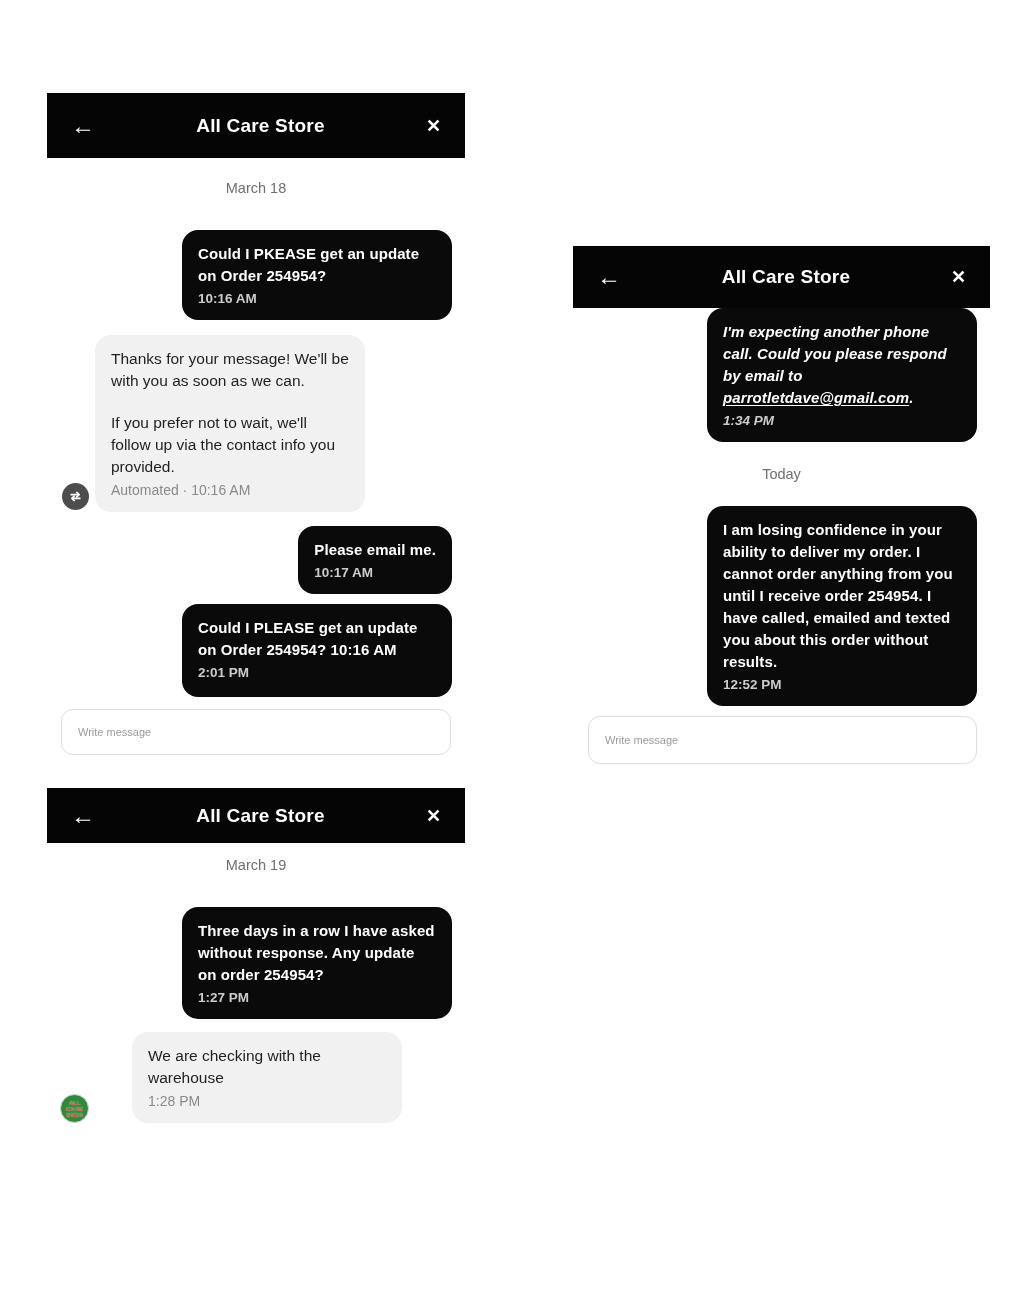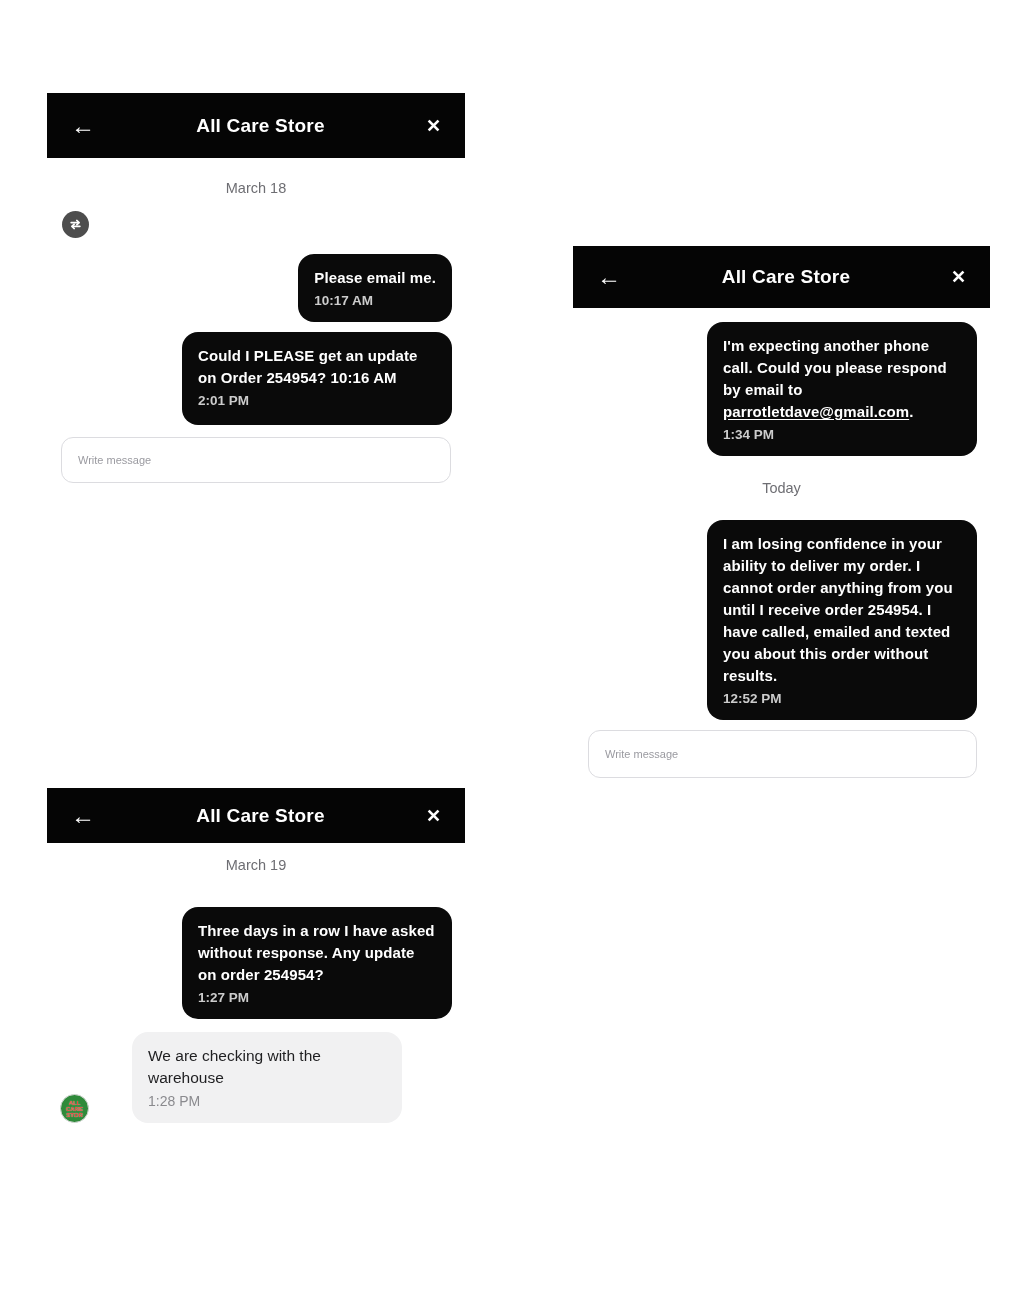--- a/index.html
+++ b/index.html
@@ -61,31 +61,42 @@
 
   <section class="panel" style="left:47px; top:93px; width:418px;">
     <header class="chat-header" style="height:65px;">
       <span class="hdr-back">←</span>
       <span class="hdr-title">All Care Store</span>
       <span class="hdr-close">✕</span>
     </header>
 
     <div class="date-div" style="margin-top:22px;">March 18</div>
 
+    <div class="msg-row sent" style="margin-top:34px;">
+      <div class="bubble dark">
+        <div class="b-text">Could I PKEASE get an update on Order 254954?</div>
+        <div class="b-time">10:16 AM</div>
+      </div>
+    </div>
 
     <div class="msg-row recv" style="margin-top:15px; padding-left:15px;">
       <div class="avatar-col" style="width:33px;">
         <div class="avatar-auto" style="margin-bottom:2px;">
           <svg width="15" height="15" viewBox="0 0 24 24" fill="none" stroke="#ffffff" stroke-width="2.6" stroke-linecap="round" stroke-linejoin="round">
             <path d="M5 9 h12"></path>
               <path d="M14 5.5 L17.8 9 L14 12.5" fill="none"></path>
             <path d="M19 15 H7"></path>
               <path d="M10 11.5 L6.2 15 L10 18.5" fill="none"></path>
           </svg>
         </div>
+      </div>
+      <div class="bubble light">
+        <div class="b-text">Thanks for your message! We'll be with you as soon as we can.</div>
+        <div class="b-text">If you prefer not to wait, we'll follow up via the contact info you provided.</div>
+        <div class="meta">Automated · 10:16 AM</div>
       </div>
     </div>
 
     <div class="msg-row sent" style="margin-top:14px;">
       <div class="bubble dark">
         <div class="b-text">Please email me.</div>
         <div class="b-time">10:17 AM</div>
       </div>
     </div>
 
@@ -134,21 +145,21 @@
   </section>
 
   <section class="panel" style="left:573px; top:246px; width:417px;">
     <header class="chat-header" style="height:62px;">
       <span class="hdr-back">←</span>
       <span class="hdr-title">All Care Store</span>
       <span class="hdr-close">✕</span>
     </header>
 
 
-    <div class="msg-row sent" style="margin-top:14px;">
+    <div class="msg-row sent" style="font-style:italic;">
       <div class="bubble dark">
         <div class="b-text"><span>I'm expecting another phone call. Could you please respond by email to </span><span class="email-link">parrotletdave@gmail.com</span><span>.</span></div>
         <div class="b-time">1:34 PM</div>
       </div>
     </div>
 
     <div class="date-div" style="margin-top:24px;">Today</div>
 
     <div class="msg-row sent" style="margin-top:24px;">
       <div class="bubble dark">

